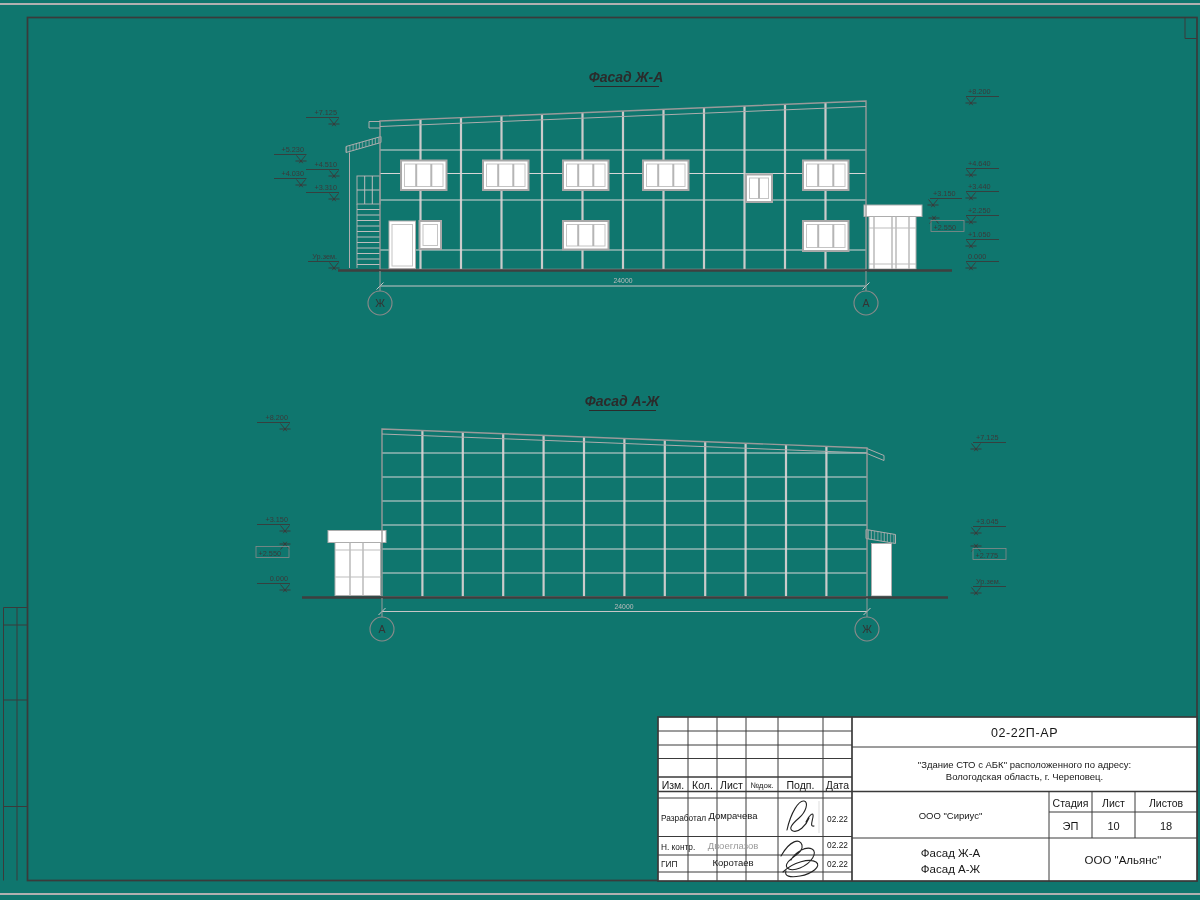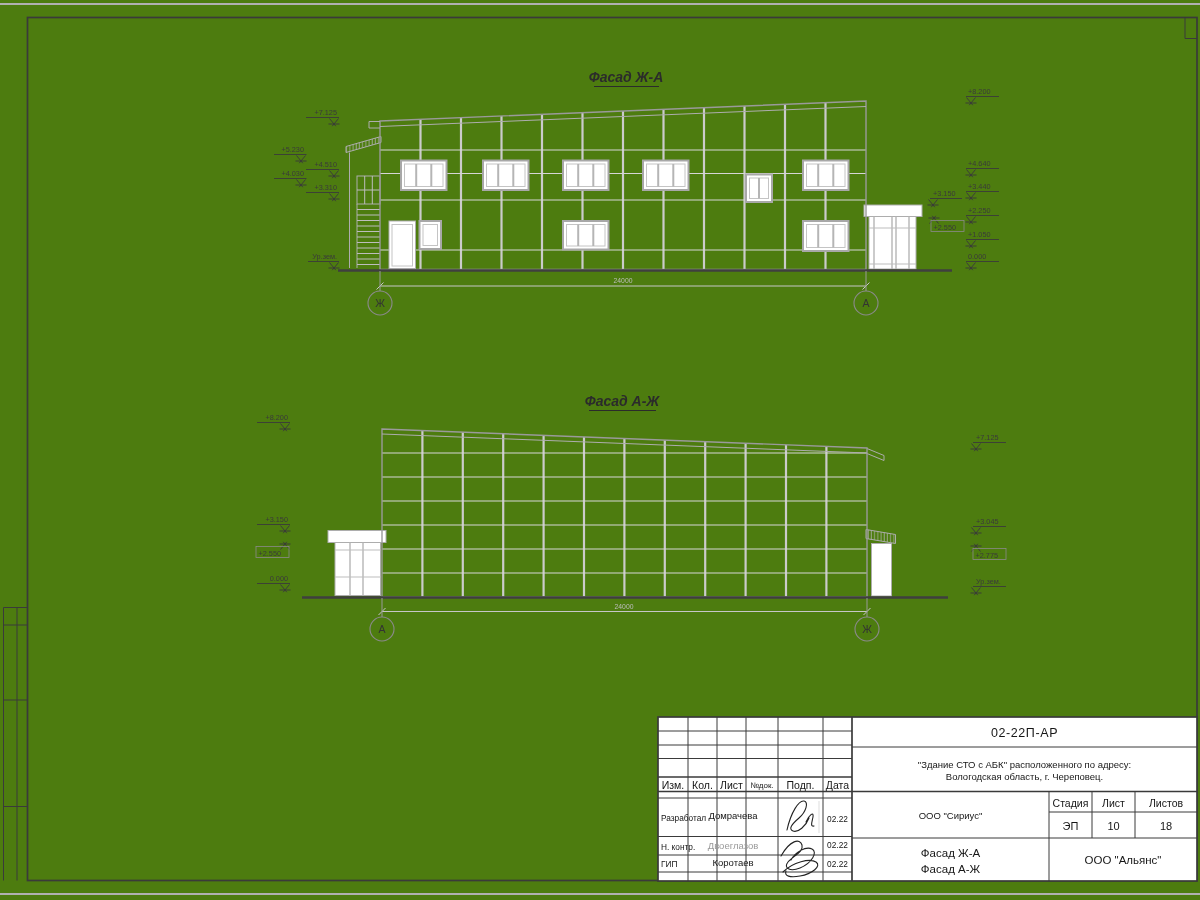--- a/index.html
+++ b/index.html
@@ -1,16 +1,16 @@
 <!DOCTYPE html>
 <html><head>
 <meta charset="utf-8">
 <style>
   html,body{margin:0;padding:0;background:#fff;}
-  .sheet{position:relative;width:1200px;height:900px;background:#4d7c0f;overflow:hidden;
+  .sheet{position:relative;width:1200px;height:900px;background:#0f766e;overflow:hidden;
          font-family:"Liberation Sans",sans-serif;}
   svg{position:absolute;left:0;top:0;font-family:"Liberation Sans",sans-serif;}
   .mull{stroke:#cbcbcb;stroke-width:2.2}
   .hjoint{stroke:#d6d6d6;stroke-width:1}
   .outline{stroke:#9a9a9a;stroke-width:1.4;fill:none}
   .thin{stroke:#adadad;stroke-width:1;fill:none}
   .thinf{stroke:#adadad;stroke-width:1;fill:#fff}
   .win{stroke:#a8a8a8;stroke-width:2;fill:#fff}
   .wininner{stroke:#c4c4c4;stroke-width:1;fill:none}
   .windiv{stroke:#b5b5b5;stroke-width:2}

